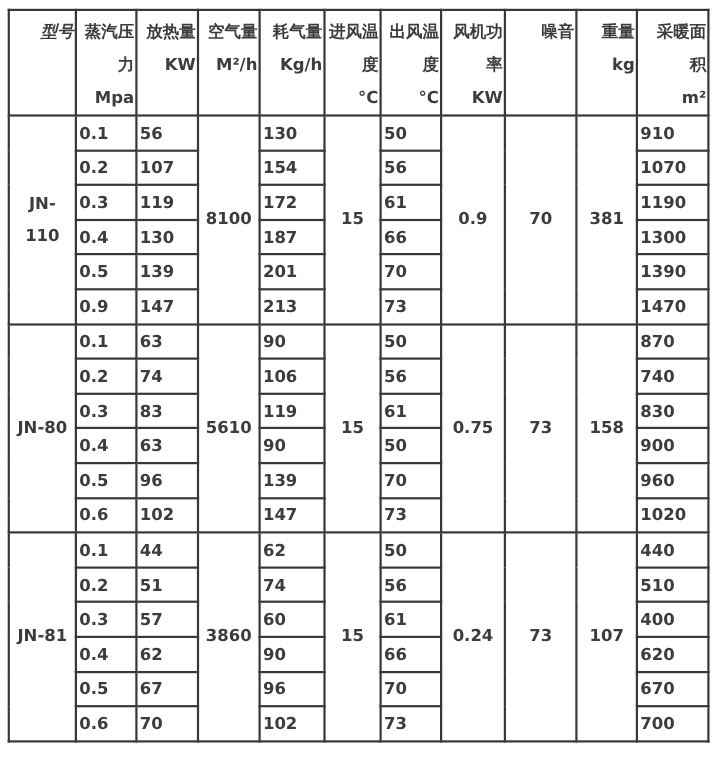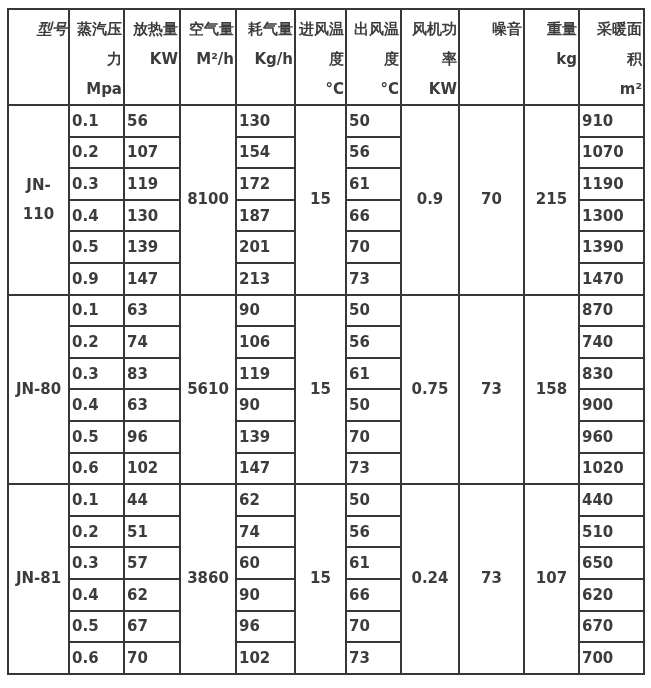--- a/index.html
+++ b/index.html
@@ -95,21 +95,21 @@
         <tr>
           <td class="merged" rowspan="6"><span>JN-</span><br><span>110</span></td>
           <td class="sub">0.1</td>
           <td class="sub">56</td>
           <td class="merged" rowspan="6">8100</td>
           <td class="sub">130</td>
           <td class="merged" rowspan="6">15</td>
           <td class="sub">50</td>
           <td class="merged" rowspan="6">0.9</td>
           <td class="merged" rowspan="6">70</td>
-          <td class="merged" rowspan="6">215</td>
+          <td class="merged" rowspan="6">381</td>
           <td class="sub">910</td>
         </tr>
         <tr>
           <td class="sub">0.2</td>
           <td class="sub">107</td>
           <td class="sub">154</td>
           <td class="sub">56</td>
           <td class="sub">1070</td>
         </tr>
         <tr>
@@ -206,21 +206,21 @@
           <td class="sub">51</td>
           <td class="sub">74</td>
           <td class="sub">56</td>
           <td class="sub">510</td>
         </tr>
         <tr>
           <td class="sub">0.3</td>
           <td class="sub">57</td>
           <td class="sub">60</td>
           <td class="sub">61</td>
-          <td class="sub">650</td>
+          <td class="sub">400</td>
         </tr>
         <tr>
           <td class="sub">0.4</td>
           <td class="sub">62</td>
           <td class="sub">90</td>
           <td class="sub">66</td>
           <td class="sub">620</td>
         </tr>
         <tr>
           <td class="sub">0.5</td>

